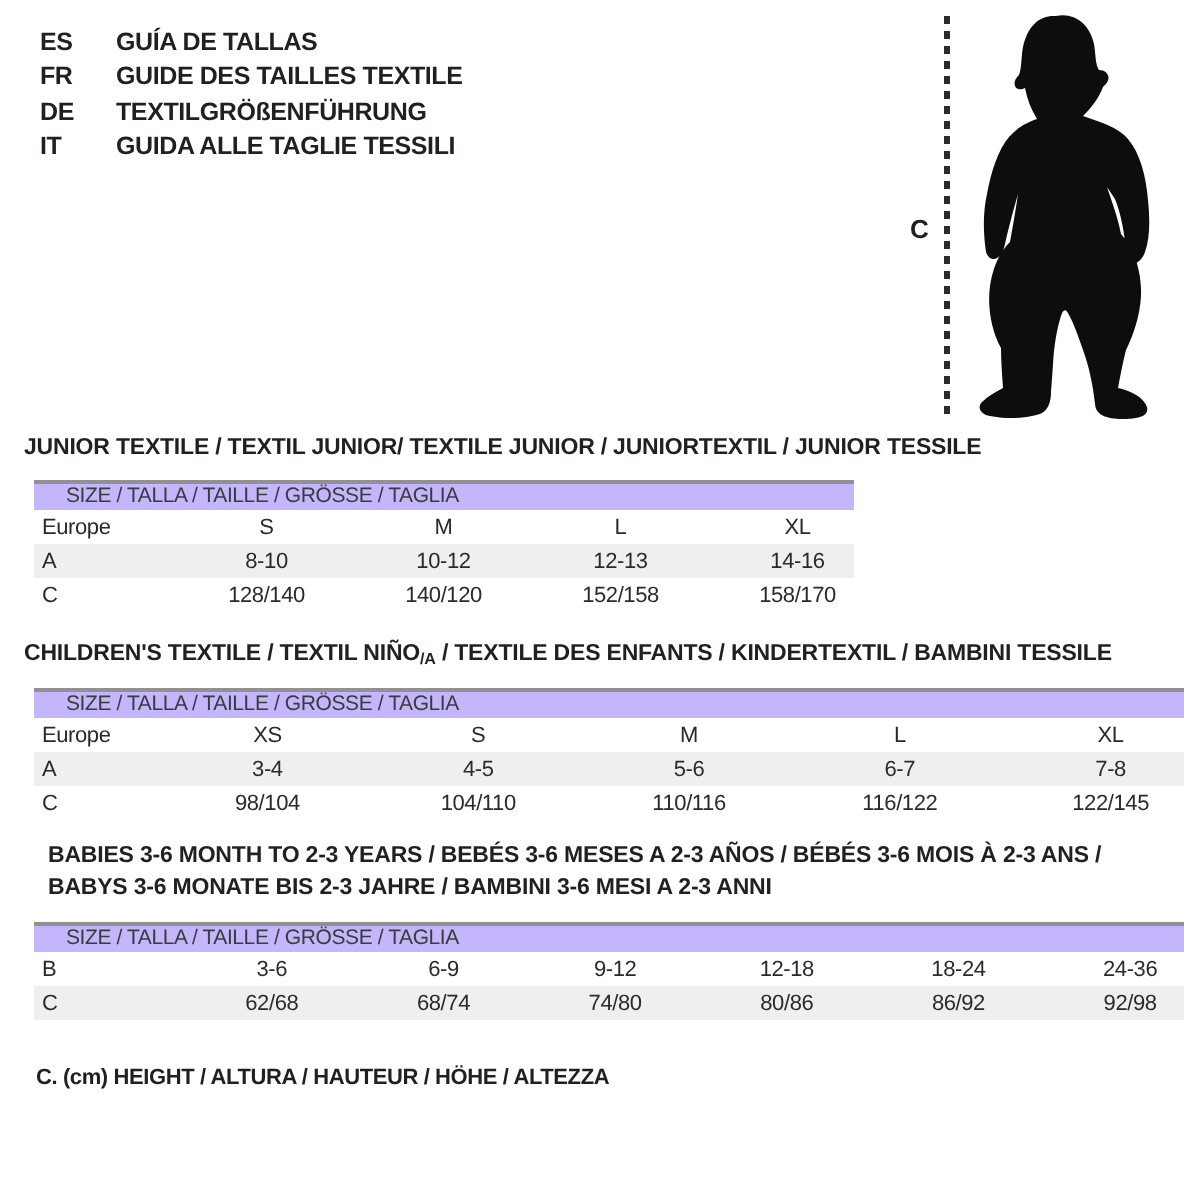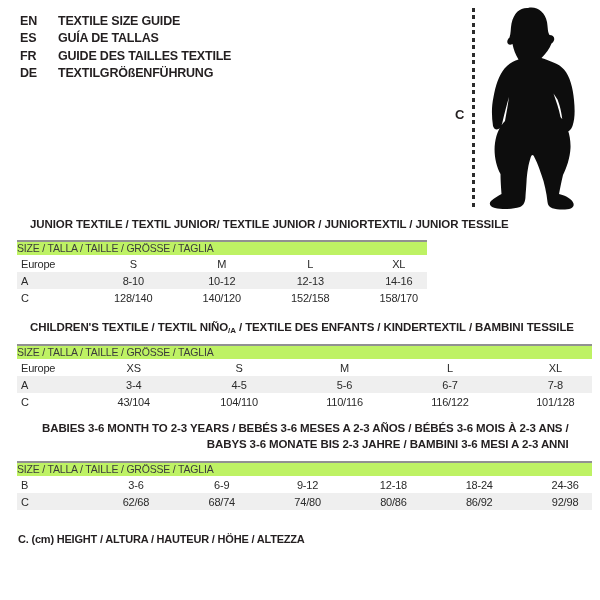--- a/index.html
+++ b/index.html
@@ -16,63 +16,63 @@
 
   
   .measure-line {
     position:absolute; left:472px; top:8px; width:2.5px; height:202px;
     background:repeating-linear-gradient(to bottom,#2b2b2b 0 4px, transparent 4px 7.5px);
   }
   .c-label { position:absolute; left:455px; top:107px; font-weight:bold; font-size:13px; }
   .baby-svg { position:absolute; left:482px; top:3px; }
 
   
-  .sec-title { position:absolute; left:30px; font-weight:bold; font-size:11.5px; letter-spacing:-0.1px; white-space:nowrap;text-align:right; }
+  .sec-title { position:absolute; left:12px; font-weight:bold; font-size:11.5px; letter-spacing:-0.1px; white-space:nowrap; }
   .sec-title .subA { font-size:8px; vertical-align:-2px; }
   .title-line { height:16px; line-height:16px; }
 
   
   .table { position:absolute; left:17px; }
   .size-head {
-    box-sizing:border-box; height:15px; background:#bef264; border-top:2px solid #919191;
-    font-size:10.5px; line-height:13px; padding-left:0; color:#3b3b3b; white-space:nowrap;
+    box-sizing:border-box; height:15px; background:#c4b5fd; border-top:2px solid #919191;
+    font-size:10.5px; line-height:13px; padding-left:16px; color:#3b3b3b; white-space:nowrap;
   }
   .t-row { display:flex; height:17px; align-items:center; font-size:11px; color:#2a2a2a;gap:32px; }
   .t-row.alt { background:#efefef; }
   .t-lbl { padding-left:4px; box-sizing:border-box; }
   .w-junior .t-lbl { width:56px; }
   .w-children .t-lbl { width:48px; }
   .w-babies .t-lbl { width:60px; }
   .t-cell { flex:1; text-align:center; }
 
   
   .legend { position:absolute; left:18px; top:531px; }
   .legend-line { height:17.5px; line-height:17.5px; font-weight:bold; font-size:11px; white-space:nowrap; }
 </style>
 </head>
 <body>
 
 <div class="page">
 
   <div class="langs">
     <div class="lang-row">
-      <span class="lang-code">EN</span>
-      <span class="lang-text">TEXTILE SIZE GUIDE</span>
-    </div>
-    <div class="lang-row">
       <span class="lang-code">ES</span>
       <span class="lang-text">GUÍA DE TALLAS</span>
     </div>
     <div class="lang-row">
       <span class="lang-code">FR</span>
       <span class="lang-text">GUIDE DES TAILLES TEXTILE</span>
     </div>
     <div class="lang-row">
       <span class="lang-code">DE</span>
       <span class="lang-text">TEXTILGRÖßENFÜHRUNG</span>
+    </div>
+    <div class="lang-row">
+      <span class="lang-code">IT</span>
+      <span class="lang-text">GUIDA ALLE TAGLIE TESSILI</span>
     </div>
   </div>
 
   <div class="measure-line"></div>
   <div class="c-label">C</div>
   <svg class="baby-svg" width="110" height="207" viewBox="0 0 110 207">
     <path fill="#0d0d0d" d="
       M46,5
       C55,3 63,9 65,19
       C66,25 65.5,29 67.5,32
@@ -155,25 +155,25 @@
     <div class="t-row alt">
       <span class="t-lbl">A</span>
       <span class="t-cell">3-4</span>
       <span class="t-cell">4-5</span>
       <span class="t-cell">5-6</span>
       <span class="t-cell">6-7</span>
       <span class="t-cell">7-8</span>
     </div>
     <div class="t-row">
       <span class="t-lbl">C</span>
-      <span class="t-cell">43/104</span>
+      <span class="t-cell">98/104</span>
       <span class="t-cell">104/110</span>
       <span class="t-cell">110/116</span>
       <span class="t-cell">116/122</span>
-      <span class="t-cell">101/128</span>
+      <span class="t-cell">122/145</span>
     </div>
   </div>
 
   <div class="sec-title" style="top:420px;margin-left:12px;">
     <div class="title-line">BABIES 3-6 MONTH TO 2-3 YEARS / BEBÉS 3-6 MESES A 2-3 AÑOS / BÉBÉS 3-6 MOIS À 2-3 ANS /</div>
     <div class="title-line">BABYS 3-6 MONATE BIS 2-3 JAHRE / BAMBINI 3-6 MESI A 2-3 ANNI</div>
   </div>
   <div class="table w-babies" style="top:461px; width:575px;">
     <div class="size-head">SIZE / TALLA / TAILLE / GRÖSSE / TAGLIA</div>
     <div class="t-row">

